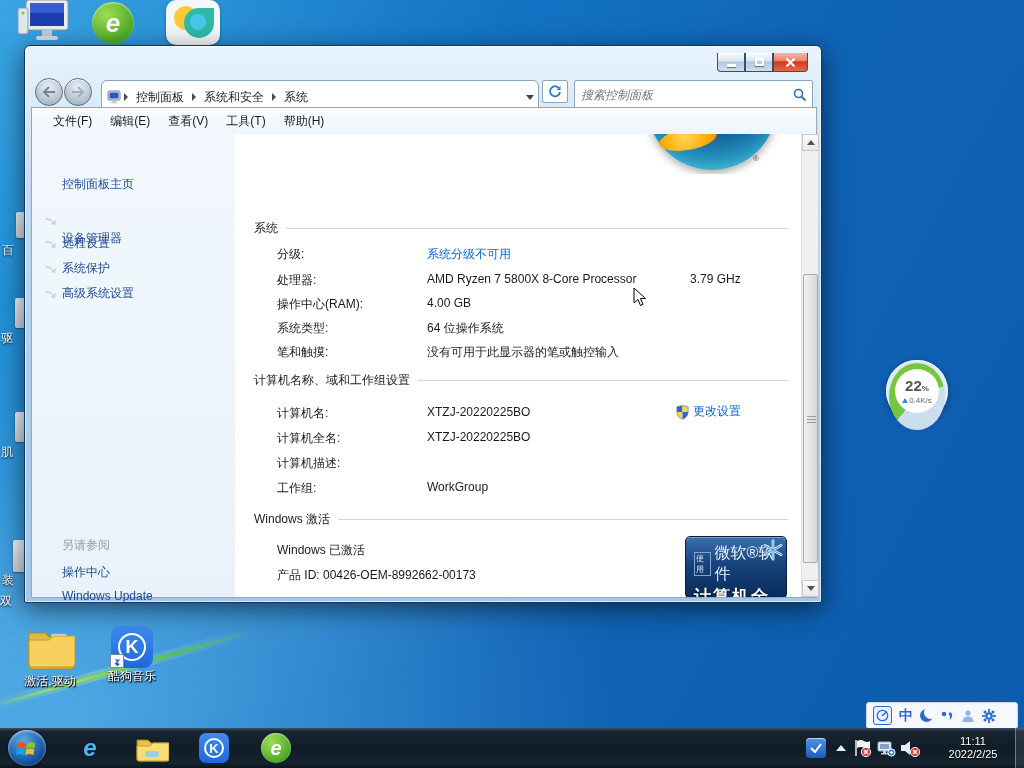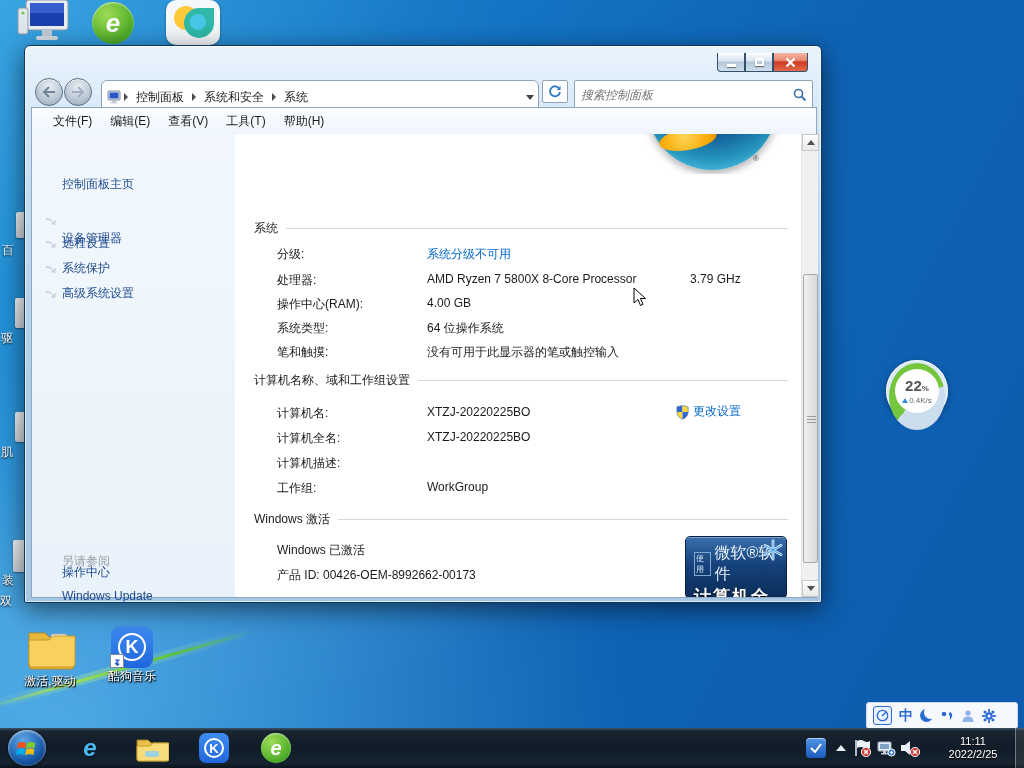--- a/index.html
+++ b/index.html
@@ -262,21 +262,21 @@
       <svg class="abs" style="left:13px;top:130px;" width="12" height="10" viewBox="0 0 12 10">
           <path d="M1 2 q5 0 7 4 l3 -2 l-1 5 l-5 -1 l3 -1 q-3 -4 -7 -3 z" fill="#c3cfdd"></path>
         </svg>
       <div class="abs side-link" style="left:30px;top:126px;">系统保护</div>
 
       <svg class="abs" style="left:13px;top:155px;" width="12" height="10" viewBox="0 0 12 10">
           <path d="M1 2 q5 0 7 4 l3 -2 l-1 5 l-5 -1 l3 -1 q-3 -4 -7 -3 z" fill="#c3cfdd"></path>
         </svg>
       <div class="abs side-link" style="left:30px;top:151px;">高级系统设置</div>
 
-      <div class="abs side-head" style="left:30px;top:419px;">另请参阅</div>
+      <div class="abs side-head" style="left:30px;top:403px;">另请参阅</div>
       <div class="abs side-link" style="left:30px;top:430px;">操作中心</div>
       <div class="abs side-link" style="left:30px;top:455px;">Windows Update</div>
     </div>
 
     <div class="abs content">
 
       <div class="abs" style="left:400px;top:0;width:170px;height:40px;overflow:hidden;">
         <div class="abs" style="left:12px;top:-94px;width:130px;height:130px;border-radius:50%;
              background:radial-gradient(circle at 50% 28%,#0b3a6e 0%,#0e4f8e 45%,#2492bd 72%,#4fc2dd 88%,#7fd9ea 100%);
              box-shadow:0 3px 8px rgba(0,0,0,.35);"></div>

